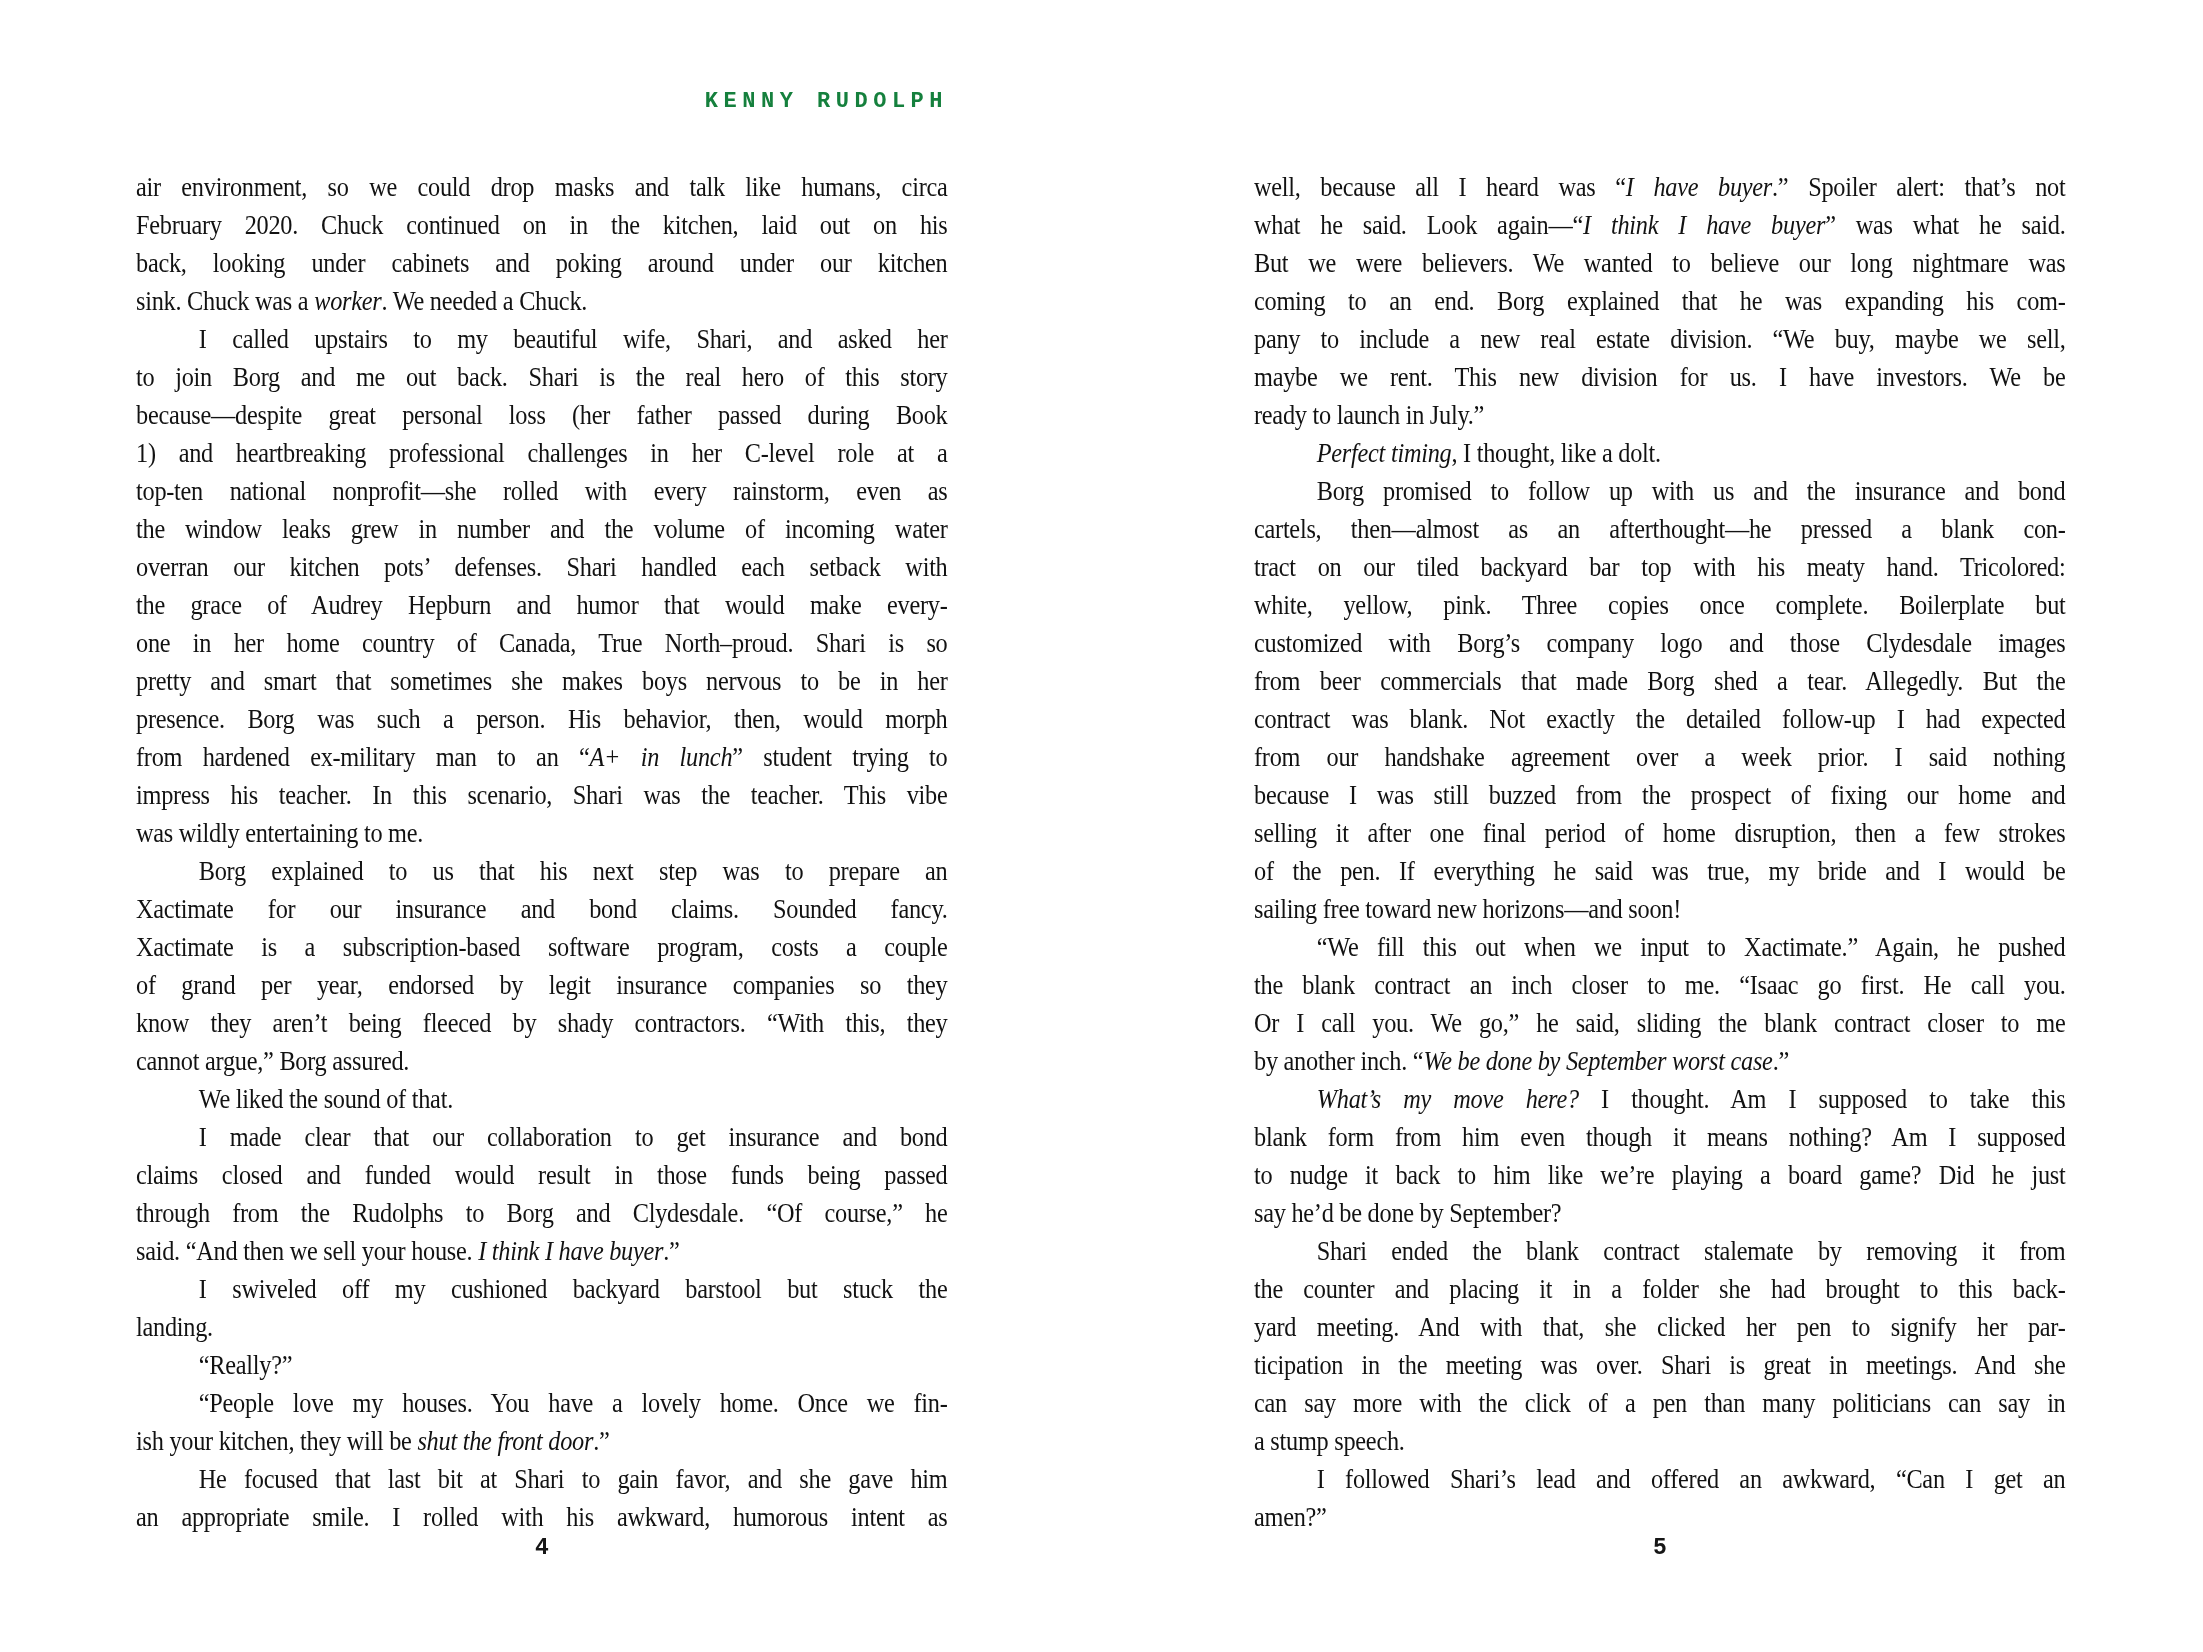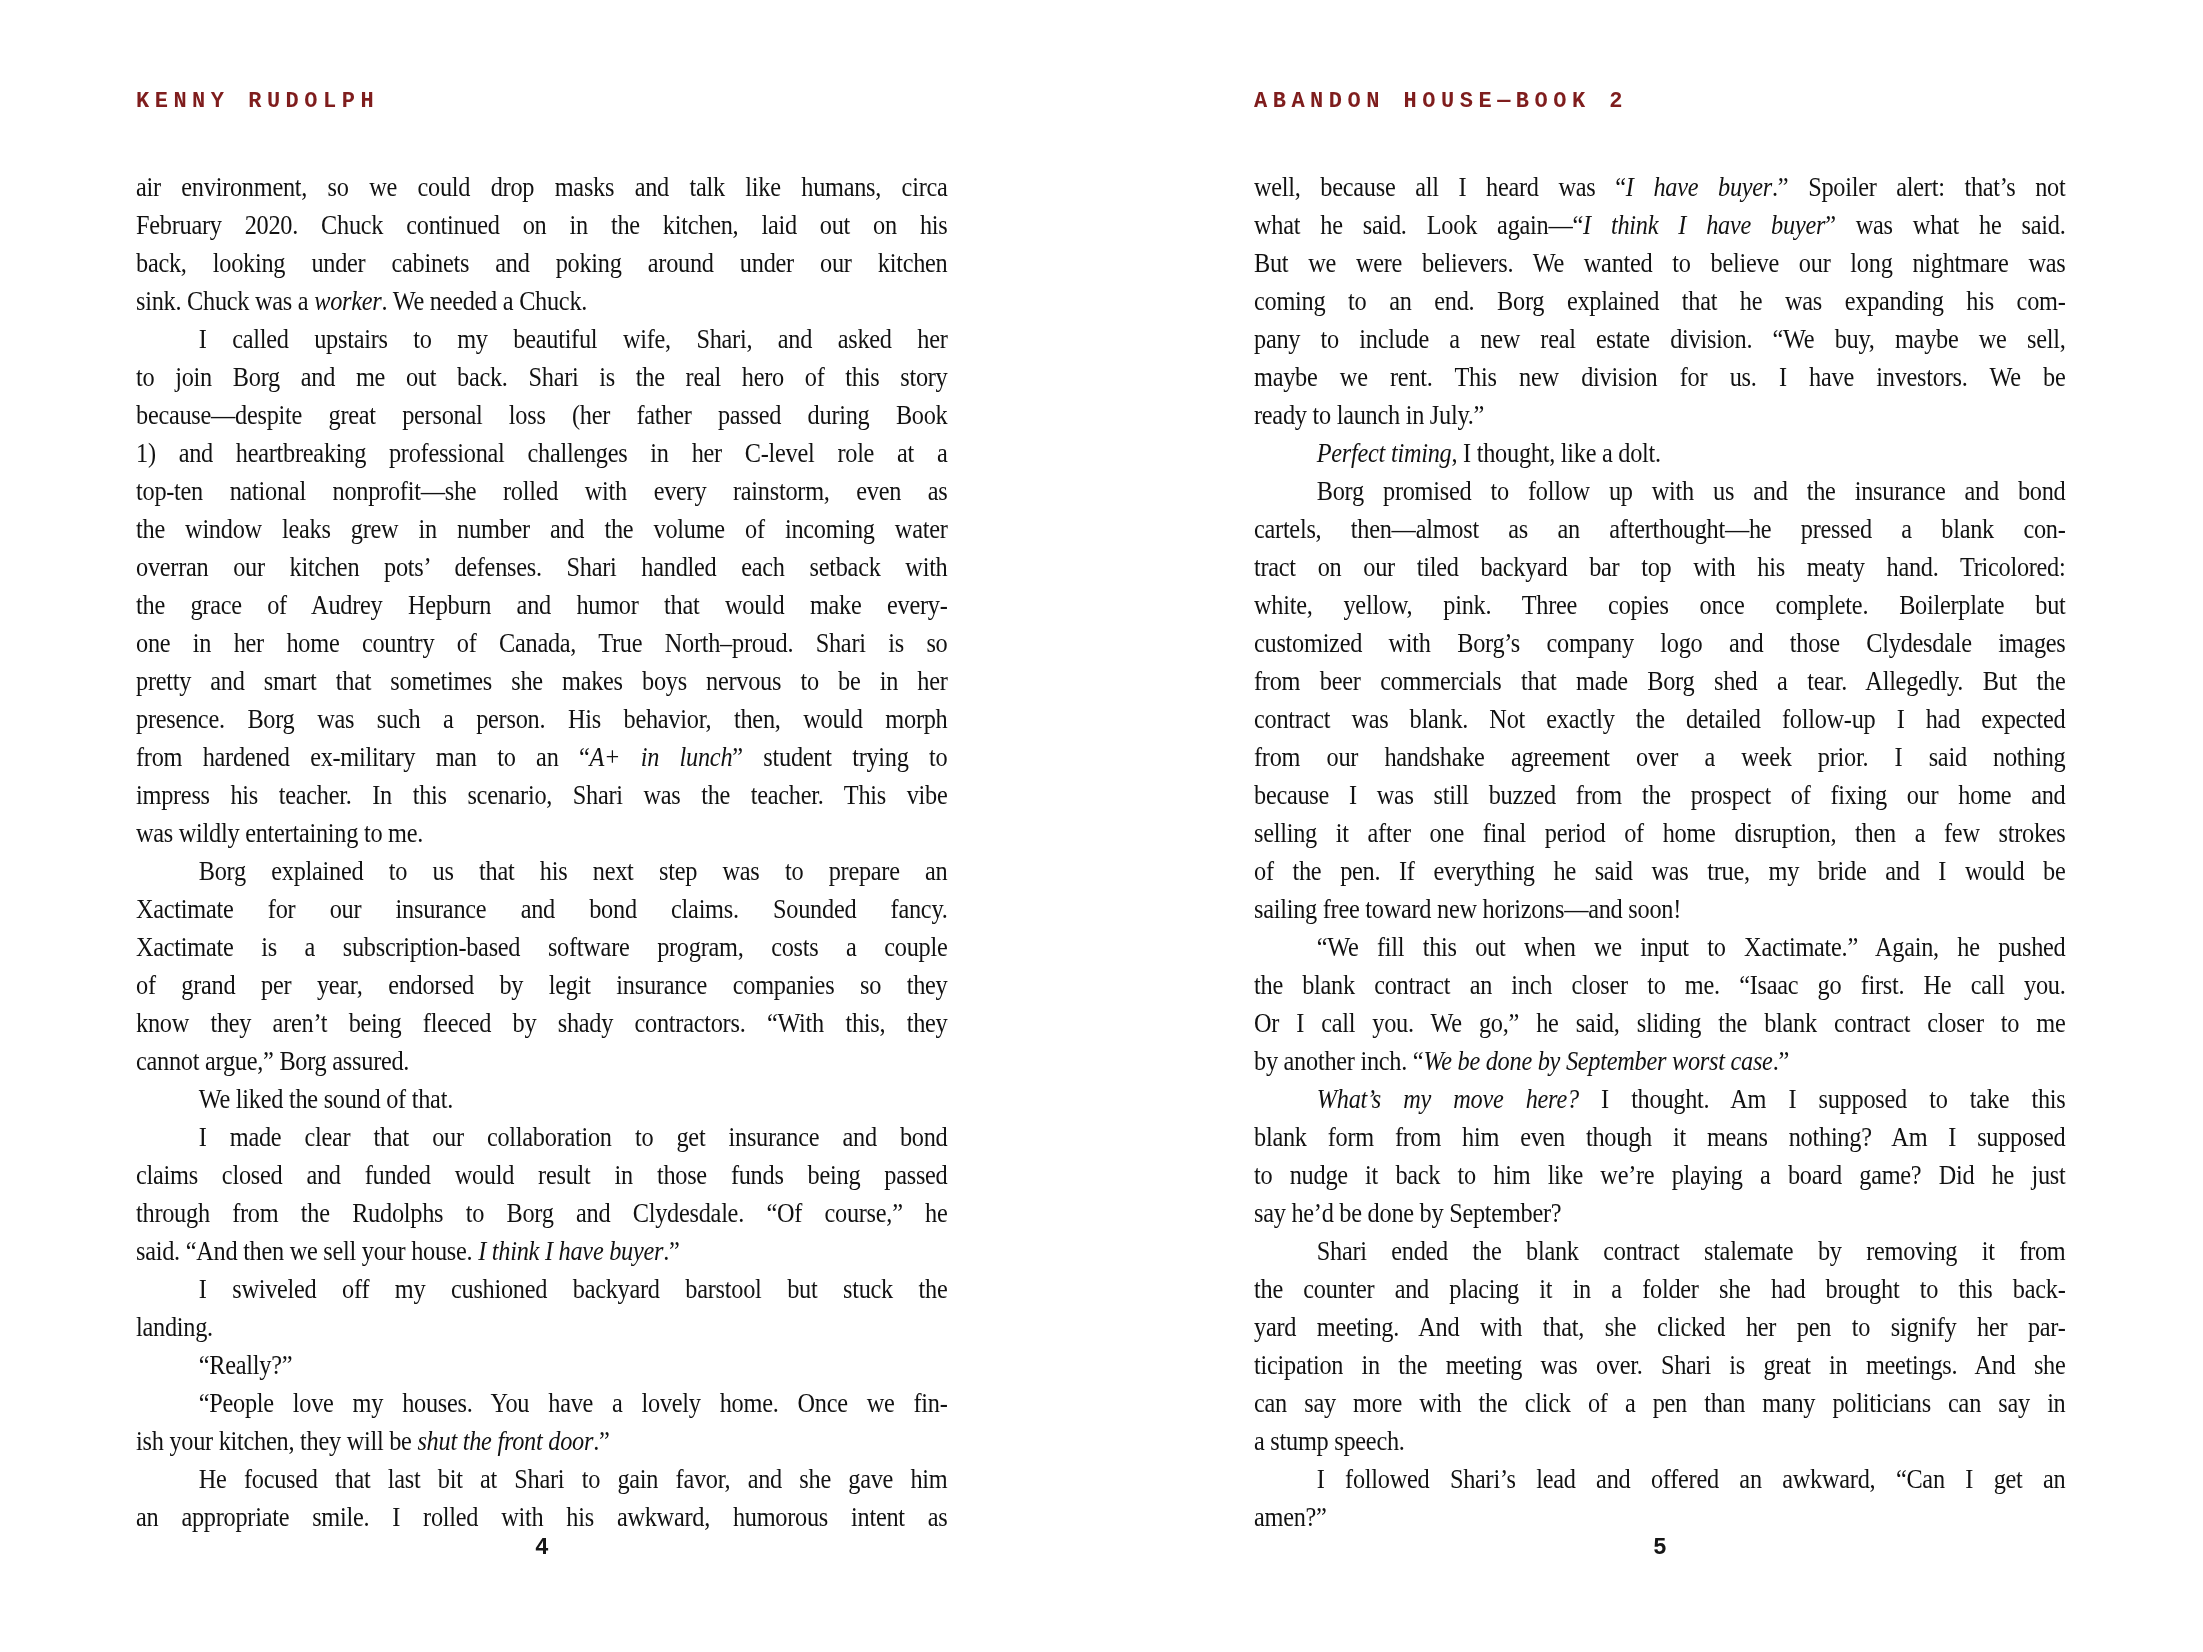--- a/index.html
+++ b/index.html
@@ -9,27 +9,27 @@
     background: #ffffff;
     color: #121212;
     font-family: "Liberation Serif", serif;
     overflow: hidden;
   }
   .page { position: absolute; top: 0; height: 1653px; }
   .page.left  { left: 136px;  width: 812px; }
   .page.right { left: 1254px; width: 812px; }
   .running-header {
     position: absolute; top: 89px; left: 0; right: 0;
-    text-align: left;
+    text-align: right;
     font-family: "Liberation Mono", monospace;
     font-weight: 700;
     font-size: 22px;
     letter-spacing: 5.5px;
     white-space: nowrap;
-    color: #7f1d1d;
+    color: #15803d;
   }
   .page-body {
     position: absolute; top: 168px; left: 0;
     width: 918px;
     transform: scaleX(0.884);
     transform-origin: 0 0;
     font-size: 27.5px;
     line-height: 38px;
     letter-spacing: -0.3px;
   }
@@ -93,21 +93,20 @@
         <div class="line indent flush"><span class="run">“Really?”</span></div>
         <div class="line indent"><span class="run">“People love my houses. You have a lovely home. Once we fin-</span></div>
         <div class="line flush"><span class="run">ish your kitchen, they will be </span><span class="run it">shut the front door</span><span class="run">.”</span></div>
         <div class="line indent"><span class="run">He focused that last bit at Shari to gain favor, and she gave him</span></div>
         <div class="line"><span class="run">an appropriate smile. I rolled with his awkward, humorous intent as</span></div>
       </div>
     <footer class="page-number">4</footer>
   </section>
 
   <section class="page right">
-    <header class="running-header">ABANDON HOUSE—BOOK 2</header>
     <div class="page-body">
         <div class="line"><span class="run">well, because all I heard was “</span><span class="run it">I have buyer</span><span class="run">.” Spoiler alert: that’s not</span></div>
         <div class="line"><span class="run">what he said. Look again—“</span><span class="run it">I think I have buyer</span><span class="run">” was what he said.</span></div>
         <div class="line"><span class="run">But we were believers. We wanted to believe our long nightmare was</span></div>
         <div class="line"><span class="run">coming to an end. Borg explained that he was expanding his com-</span></div>
         <div class="line"><span class="run">pany to include a new real estate division. “We buy, maybe we sell,</span></div>
         <div class="line"><span class="run">maybe we rent. This new division for us. I have investors. We be</span></div>
         <div class="line flush"><span class="run">ready to launch in July.”</span></div>
         <div class="line indent flush"><span class="run it">Perfect timing</span><span class="run">, I thought, like a dolt.</span></div>
         <div class="line indent"><span class="run">Borg promised to follow up with us and the insurance and bond</span></div>

